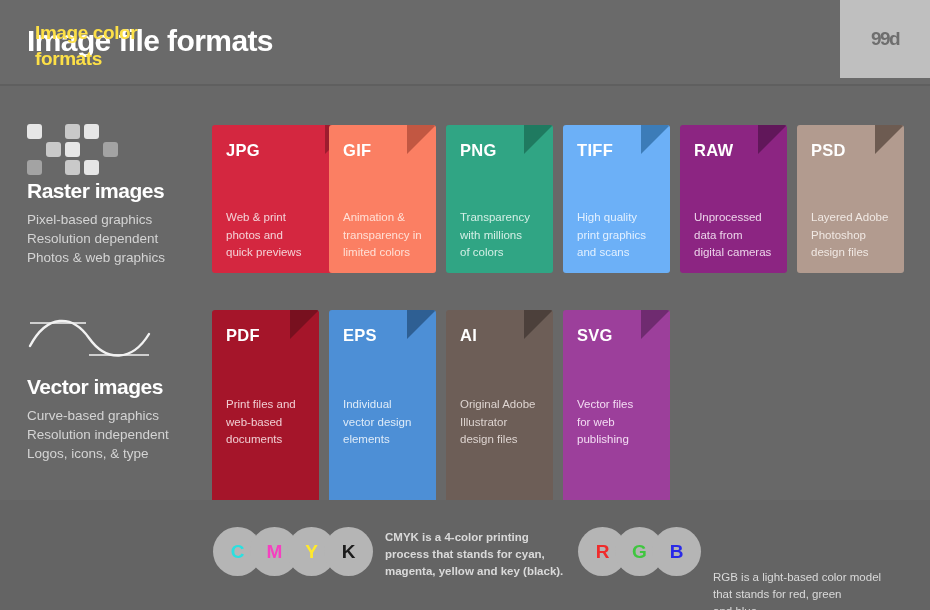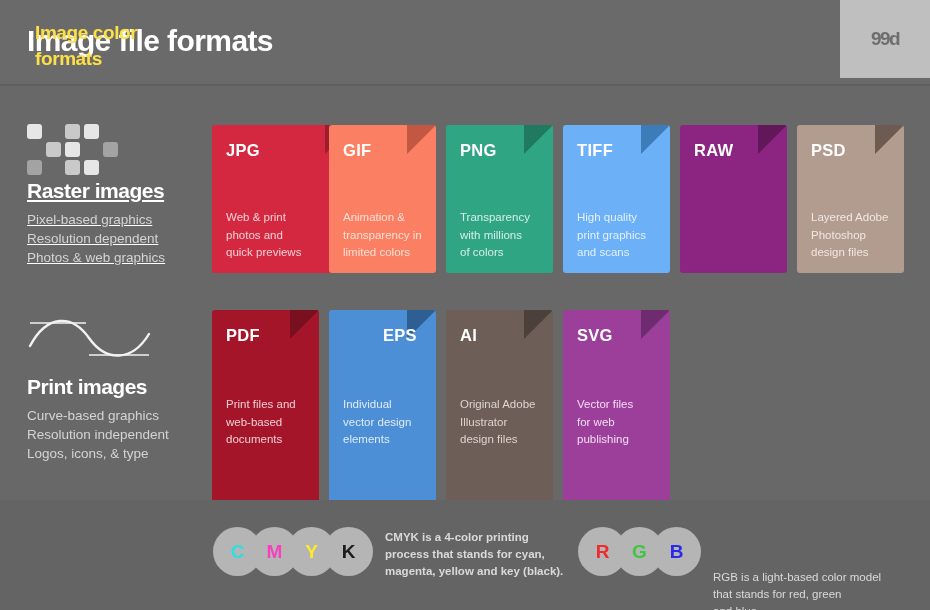--- a/index.html
+++ b/index.html
@@ -60,21 +60,21 @@
     left: 0; top: 86px;
     width: 930px; height: 414px;
     background: #686868;
   }
 
   .section-label {
     position: absolute;
     left: 27px;
     width: 185px;
   }
-  .section-label.raster { top: 124px; text-decoration: underline; }
+  .section-label.raster { top: 124px; }
   .section-label.vector { top: 316px; }
 
   .icon-raster {
     position: relative;
     width: 90px; height: 46px;
     margin-bottom: 9px;
   }
   .px {
     position: absolute;
     width: 15px; height: 15px;
@@ -218,21 +218,21 @@
     <div>Photos &amp; web graphics</div>
   </div>
 </div>
 
 <div class="section-label vector">
   <svg class="icon-vector" viewBox="0 0 125 45">
     <line x1="3" y1="7" x2="59" y2="7" stroke="#cfcfcf" stroke-width="2"></line>
     <line x1="62" y1="39" x2="122" y2="39" stroke="#cfcfcf" stroke-width="2"></line>
     <path d="M3 30 C 20 -2, 45 -2, 62 22 C 79 46, 105 46, 122 18" fill="none" stroke="#f2f2f2" stroke-width="2.4" stroke-linecap="round"></path>
   </svg>
-  <div class="section-title">Print images</div>
+  <div class="section-title">Vector images</div>
   <div class="section-lines">
     <div>Curve-based graphics</div>
     <div>Resolution independent</div>
     <div>Logos, icons, &amp; type</div>
   </div>
 </div>
 
 <div id="raster-cards">
     <div class="card card-row-raster" style="left: 212px; background: rgb(212, 39, 64); padding-left: 35px;">
       <span class="fold" style="border-width: 29px 29px 0px 0px; border-color: rgb(157, 28, 46) transparent transparent;"></span>
@@ -266,20 +266,25 @@
       <span class="abbr" style="color: rgb(255, 255, 255);">TIFF</span>
       <span class="desc" style="color: rgb(226, 240, 255);">
         <div>High quality</div>
         <div>print graphics</div>
         <div>and scans</div>
       </span>
     </div>
     <div class="card card-row-raster" style="left: 680px; background: rgb(140, 37, 130);">
       <span class="fold" style="border-width: 29px 29px 0px 0px; border-color: rgb(97, 23, 90) transparent transparent;"></span>
       <span class="abbr" style="color: rgb(255, 255, 255);">RAW</span>
+      <span class="desc" style="color: rgb(236, 212, 234);">
+        <div>Unprocessed</div>
+        <div>data from</div>
+        <div>digital cameras</div>
+      </span>
     </div>
     <div class="card card-row-raster" style="left: 797px; background: rgb(178, 155, 143);">
       <span class="fold" style="border-width: 29px 29px 0px 0px; border-color: rgb(109, 91, 81) transparent transparent;"></span>
       <span class="abbr" style="color: rgb(255, 255, 255);">PSD</span>
       <span class="desc" style="color: rgb(240, 232, 227);">
         <div>Layered Adobe</div>
         <div>Photoshop</div>
         <div>design files</div>
       </span>
     </div>
@@ -290,21 +295,21 @@
       <span class="fold" style="border-width: 29px 29px 0px 0px; border-color: rgb(120, 16, 31) transparent transparent;"></span>
       <span class="abbr" style="color: rgb(255, 255, 255);">PDF</span>
       <span class="desc" style="color: rgb(240, 205, 210);">
         <div>Print files and</div>
         <div>web-based</div>
         <div>documents</div>
       </span>
     </div>
     <div class="card card-row-vector" style="left: 329px; background: rgb(77, 143, 214);">
       <span class="fold" style="border-width: 29px 29px 0px 0px; border-color: rgb(46, 95, 147) transparent transparent;"></span>
-      <span class="abbr" style="color: rgb(255, 255, 255); margin-left: 40px;">EPS</span>
+      <span class="abbr" style="color: rgb(255, 255, 255);">EPS</span>
       <span class="desc" style="color: rgb(222, 235, 248);">
         <div>Individual</div>
         <div>vector design</div>
         <div>elements</div>
       </span>
     </div>
     <div class="card card-row-vector" style="left: 446px; background: rgb(109, 94, 87);">
       <span class="fold" style="border-width: 29px 29px 0px 0px; border-color: rgb(76, 64, 59) transparent transparent;"></span>
       <span class="abbr" style="color: rgb(255, 255, 255);">AI</span>
       <span class="desc" style="color: rgb(222, 213, 209);">

